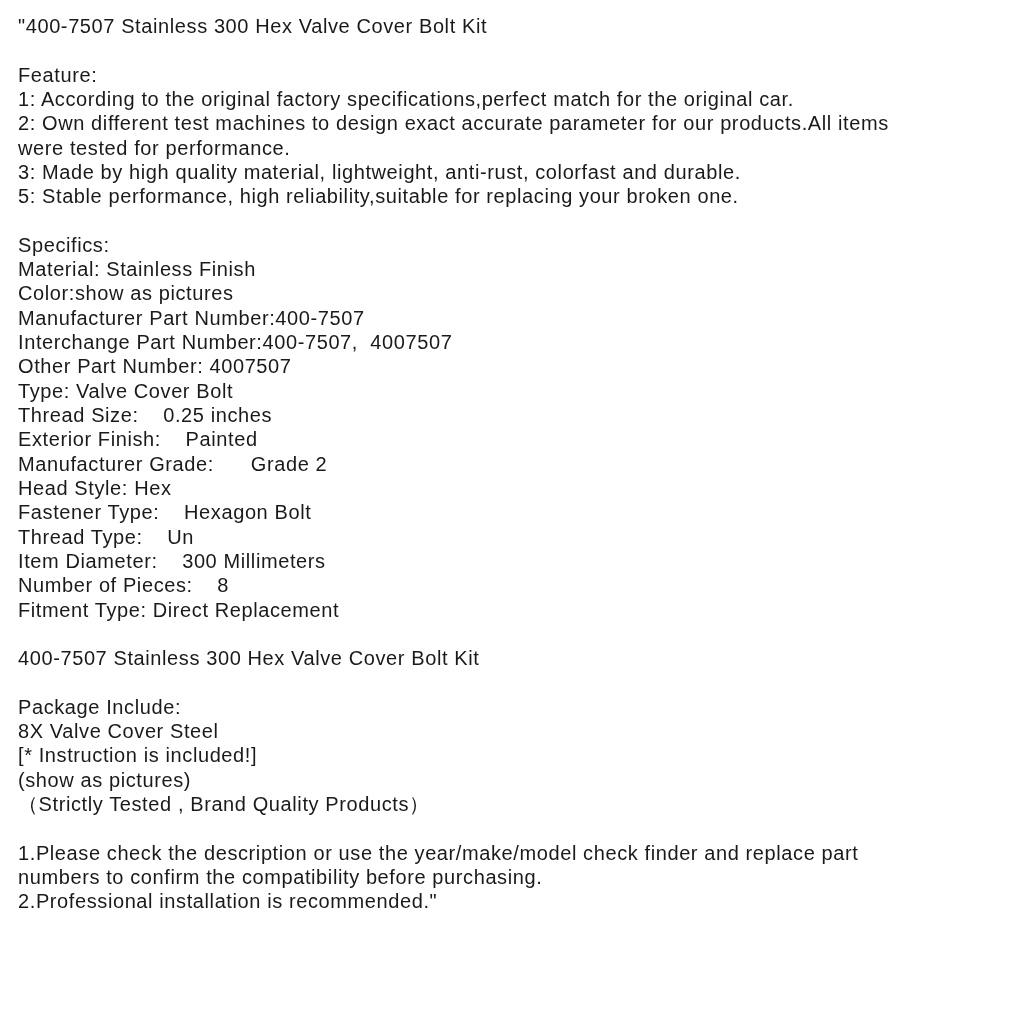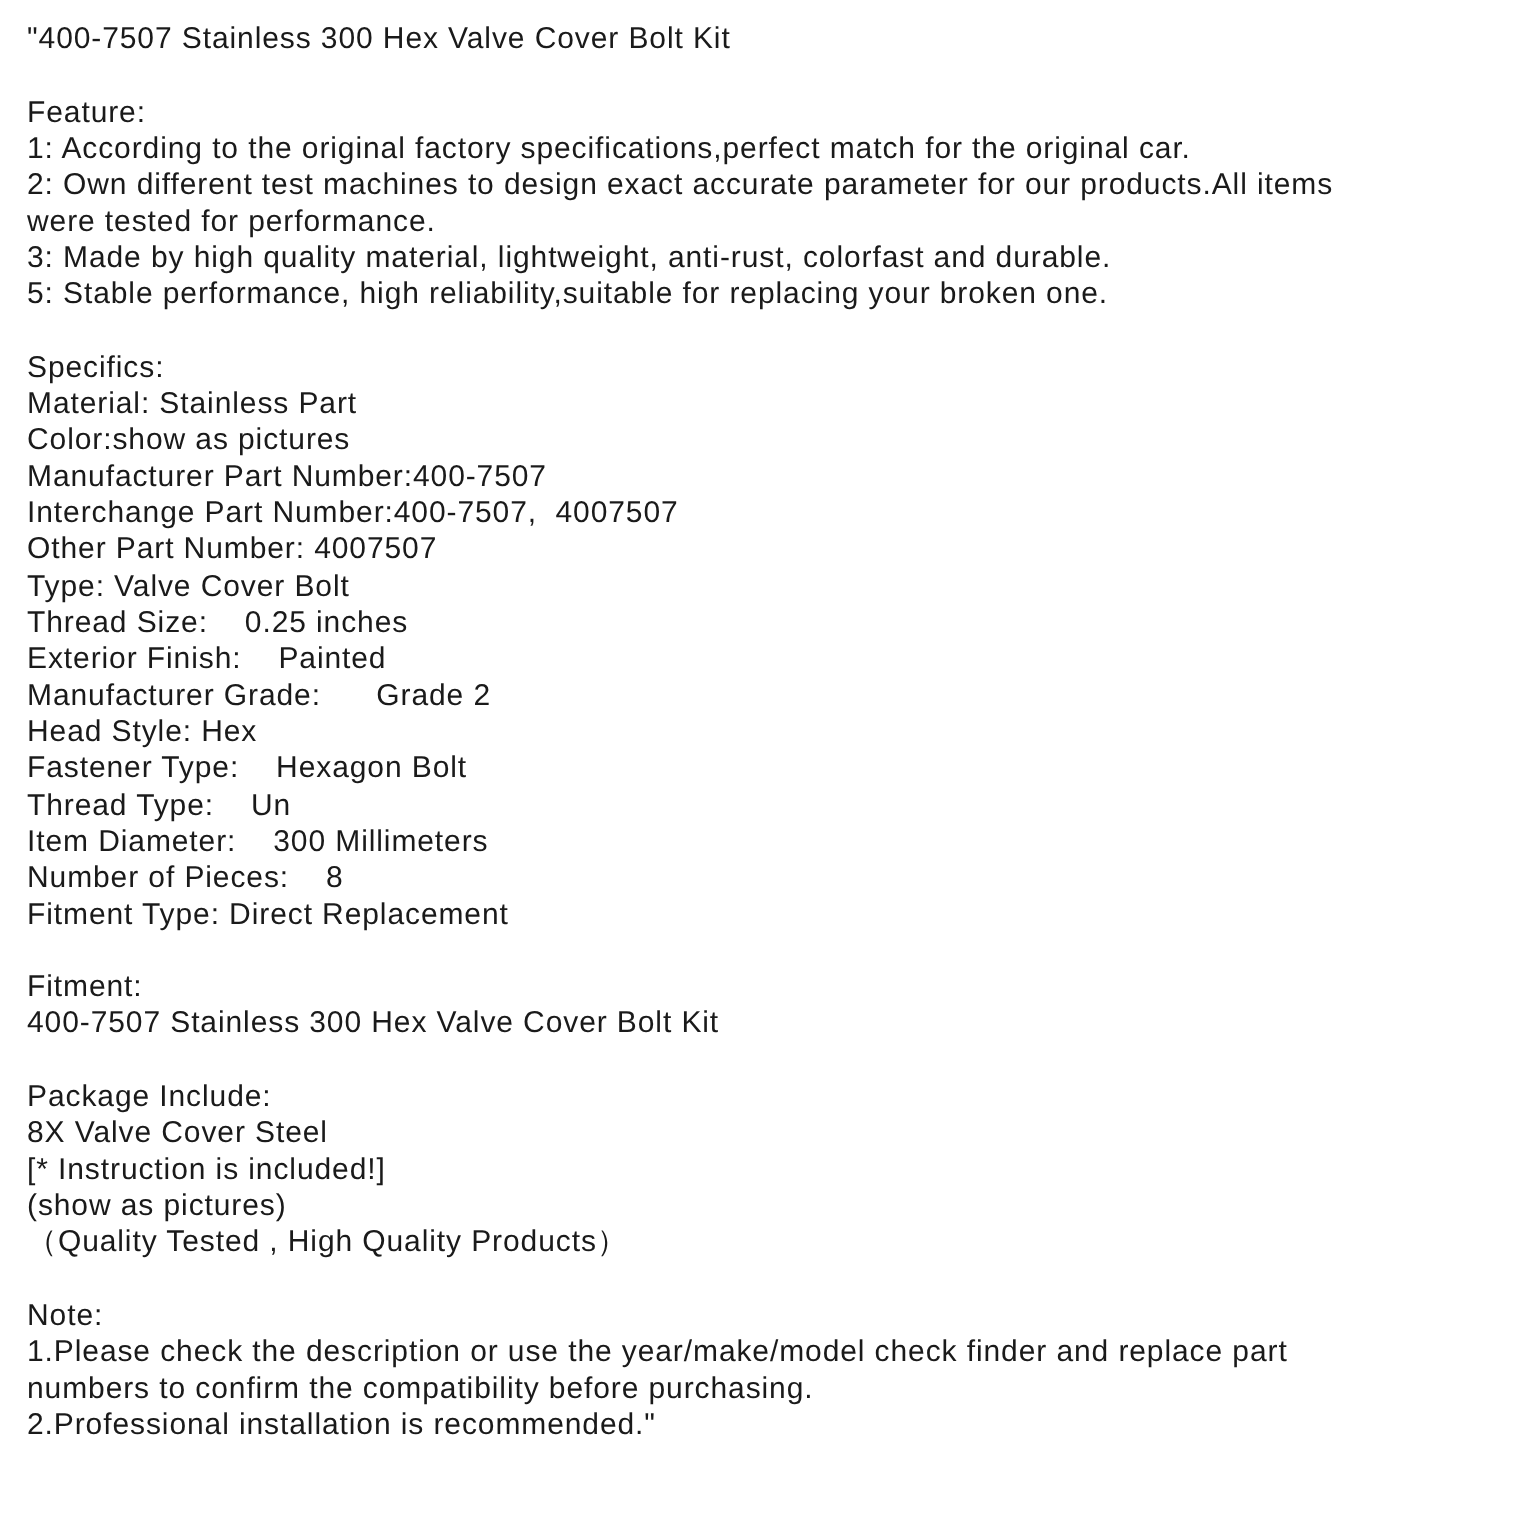--- a/index.html
+++ b/index.html
@@ -42,43 +42,41 @@
   <div>
       <div class="line blank"></div>
       <div class="line">Feature:</div>
       <div class="line">1: According to the original factory specifications,perfect match for the original car.</div>
       <div class="line">2: Own different test machines to design exact accurate parameter for our products.All items</div>
       <div class="line">were tested for performance.</div>
       <div class="line">3: Made by high quality material, lightweight, anti-rust, colorfast and durable.</div>
       <div class="line">5: Stable performance, high reliability,suitable for replacing your broken one.</div>
       <div class="line blank"></div>
       <div class="line">Specifics:</div>
-      <div class="line">Material: Stainless Part</div>
+      <div class="line">Material: Stainless Finish</div>
       <div class="line">Color:show as pictures</div>
       <div class="line">Manufacturer Part Number:400-7507</div>
       <div class="line">Interchange Part Number:400-7507,  4007507</div>
       <div class="line">Other Part Number: 4007507</div>
       <div class="line">Type: Valve Cover Bolt</div>
       <div class="line">Thread Size:    0.25 inches</div>
       <div class="line">Exterior Finish:    Painted</div>
       <div class="line">Manufacturer Grade:      Grade 2</div>
       <div class="line">Head Style: Hex</div>
       <div class="line">Fastener Type:    Hexagon Bolt</div>
       <div class="line">Thread Type:    Un</div>
       <div class="line">Item Diameter:    300 Millimeters</div>
       <div class="line">Number of Pieces:    8</div>
       <div class="line">Fitment Type: Direct Replacement</div>
       <div class="line blank"></div>
-      <div class="line">Fitment:</div>
       <div class="line">400-7507 Stainless 300 Hex Valve Cover Bolt Kit</div>
       <div class="line blank"></div>
       <div class="line">Package Include:</div>
       <div class="line">8X Valve Cover Steel</div>
       <div class="line">[* Instruction is included!]</div>
       <div class="line">(show as pictures)</div>
-      <div class="line">（Quality Tested , High Quality Products）</div>
+      <div class="line">（Strictly Tested , Brand Quality Products）</div>
       <div class="line blank"></div>
-      <div class="line">Note:</div>
       <div class="line">1.Please check the description or use the year/make/model check finder and replace part</div>
       <div class="line">numbers to confirm the compatibility before purchasing.</div>
       <div class="line">2.Professional installation is recommended."</div>
     </div>
 </div>
 
 </body></html>

